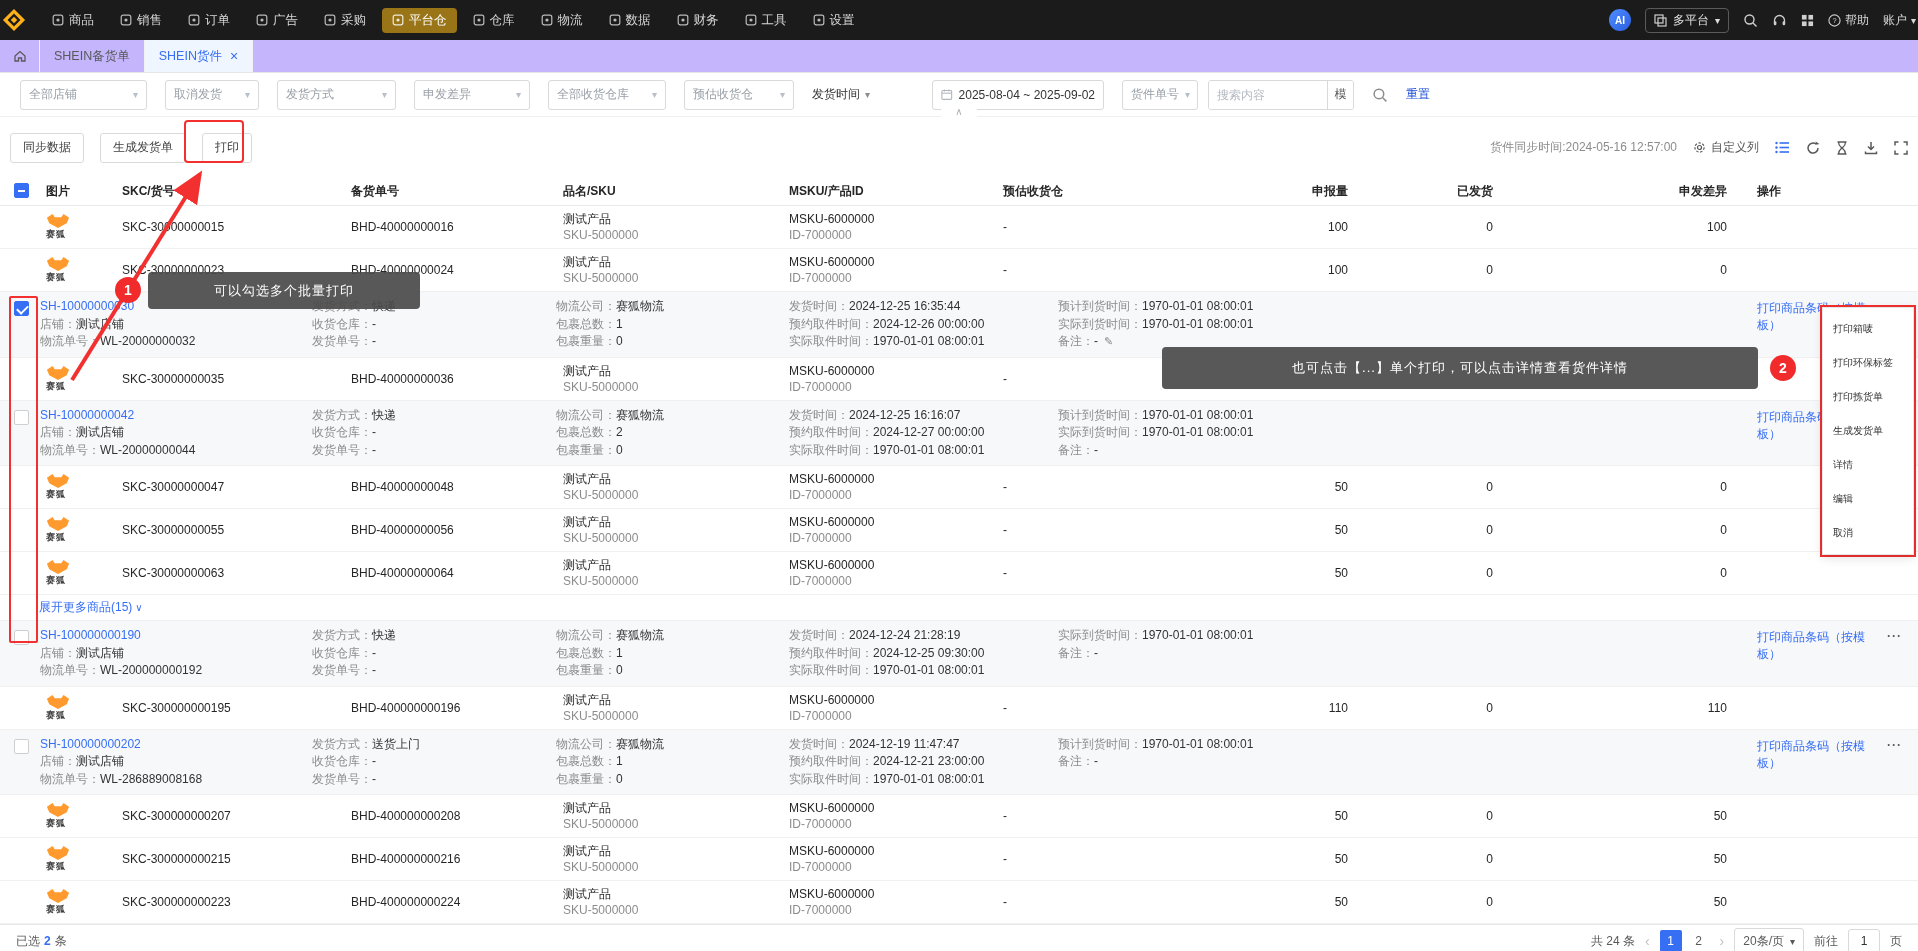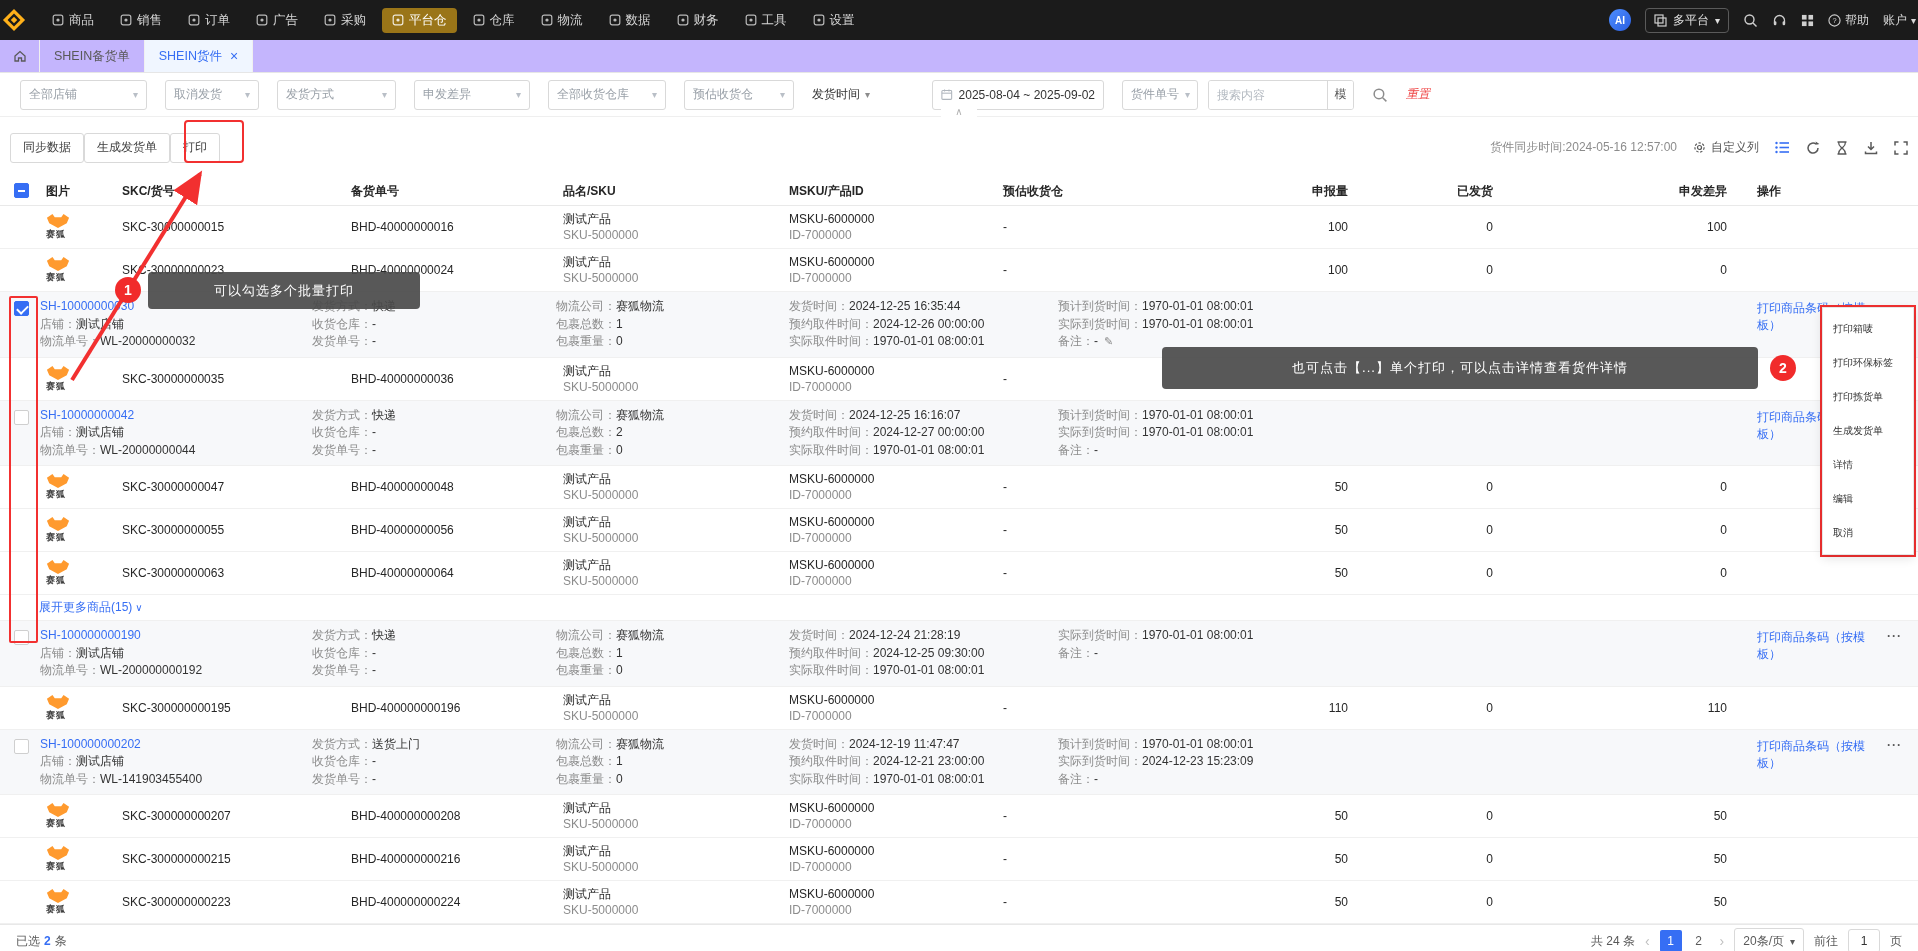--- a/index.html
+++ b/index.html
@@ -39,25 +39,25 @@
   .sel .caret { color:#b9bfc7; margin-left:6px; }
   .w1{width:127px}.w2{width:94px}.w3{width:119px}.w4{width:116px}.w5{width:118px}.w6{width:110px}.w7{width:76px}
   .timetype { display:flex; align-items:center; gap:5px; color:#333; cursor:pointer; white-space:nowrap; }
   .timetype .caret { color:#8c8c8c; }
   .date { height:30px; width:172px; border:1px solid #d9d9d9; border-radius:3px; display:flex; align-items:center; gap:6px; padding:0 8px; color:#333; white-space:nowrap; cursor:pointer;margin-left:44px; }
   .igroup { display:flex; height:30px; border:1px solid #d9d9d9; border-radius:3px; overflow:hidden; margin-left:-8px; }
   .sinput { border:none; outline:none; padding:0 8px; width:118px; font-size:12px; color:#333; font-family:inherit; }
   .sinput::placeholder { color:#b4bac1; }
   .fuzzy { width:26px; border-left:1px solid #d9d9d9; display:flex; align-items:center; justify-content:center; color:#595959; cursor:pointer; background:#fff; }
   .ficon { display:flex; color:#8c8c8c; cursor:pointer; }
-  .reset { color:#ef4444; cursor:pointer;font-style:italic; }
+  .reset { color:#1d4ed8; cursor:pointer; }
   .collapse { position:absolute; left:50%; transform:translateX(-50%); bottom:-2px; width:36px; height:13px; display:flex; align-items:center; justify-content:center; color:#b0b0b0; font-size:10px; background:#fff; cursor:pointer; }
 
   
-  .toolbar { height:61px; display:flex; align-items:center; padding:0 10px; gap:0; background:#fff; flex:none; }
+  .toolbar { height:61px; display:flex; align-items:center; padding:0 10px; gap:16px; background:#fff; flex:none; }
   .btn { height:30px; padding:0 12px; border:1px solid #d9d9d9; border-radius:3px; background:#fff; color:#404040; font-size:12px; font-family:inherit; display:flex; align-items:center; cursor:pointer; white-space:nowrap; }
   .tb-right { margin-left:auto; display:flex; align-items:center; gap:16px; color:#595959; }
   .sync-time { color:#8c8c8c; }
   .custom { display:flex; align-items:center; gap:5px; cursor:pointer; }
   .tbi { display:flex; cursor:pointer; }
 
   
   .grid { display:grid; grid-template-columns:40px 76px 229px 212px 226px 214px 225px 130px 145px 234px 1fr; }
   .thead { height:28px; align-items:center; font-weight:700; color:#262626; border-bottom:1px solid #e9e9e9; background:#fff; flex:none; }
   .hc { padding:0 6px; white-space:nowrap; overflow:hidden; }
@@ -689,40 +689,39 @@
         <div class="c num">110</div>
         <div class="c num">0</div>
         <div class="c num">110</div>
         <div class="c"></div>
       </div>
       <div class="trow shipment">
         <div class="s-ck"><span class="cb"></span></div>
         <div class="s-col s1">
           <div><a class="link">SH-100000000202</a></div>
           <div><span class="lab">店铺：</span><span class="val">测试店铺</span></div>
-          <div><span class="lab">物流单号：</span><span class="val">WL-141903455400</span></div>
+          <div><span class="lab">物流单号：</span><span class="val">WL-286889008168</span></div>
         </div>
         <div class="s-col s2">
           <div><span class="lab">发货方式：</span><span class="val">送货上门</span></div>
           <div><span class="lab">收货仓库：</span><span class="val">-</span></div>
           <div><span class="lab">发货单号：</span><span class="val">-</span></div>
         </div>
         <div class="s-col s3">
           <div><span class="lab">物流公司：</span><span class="val">赛狐物流</span></div>
           <div><span class="lab">包裹总数：</span><span class="val">1</span></div>
           <div><span class="lab">包裹重量：</span><span class="val">0</span></div>
         </div>
         <div class="s-col s4">
           <div><span class="lab">发货时间：</span><span class="val">2024-12-19 11:47:47</span></div>
           <div><span class="lab">预约取件时间：</span><span class="val">2024-12-21 23:00:00</span></div>
           <div><span class="lab">实际取件时间：</span><span class="val">1970-01-01 08:00:01</span></div>
         </div>
         <div class="s-col s5">
           <div><span class="lab">预计到货时间：</span><span class="val">1970-01-01 08:00:01</span></div>
-          <div><span class="lab">实际到货时间：</span><span class="val">2024-12-23 15:23:09</span></div>
           <div><span class="lab">备注：</span><span class="val">-</span></div>
         </div>
         <div class="s-act">
           <a class="link">打印商品条码（按模板）</a>
           <span class="more">···</span>
         </div>
       </div>
       <div class="trow product grid">
         <div class="c ck"></div>
         <div class="c img">

